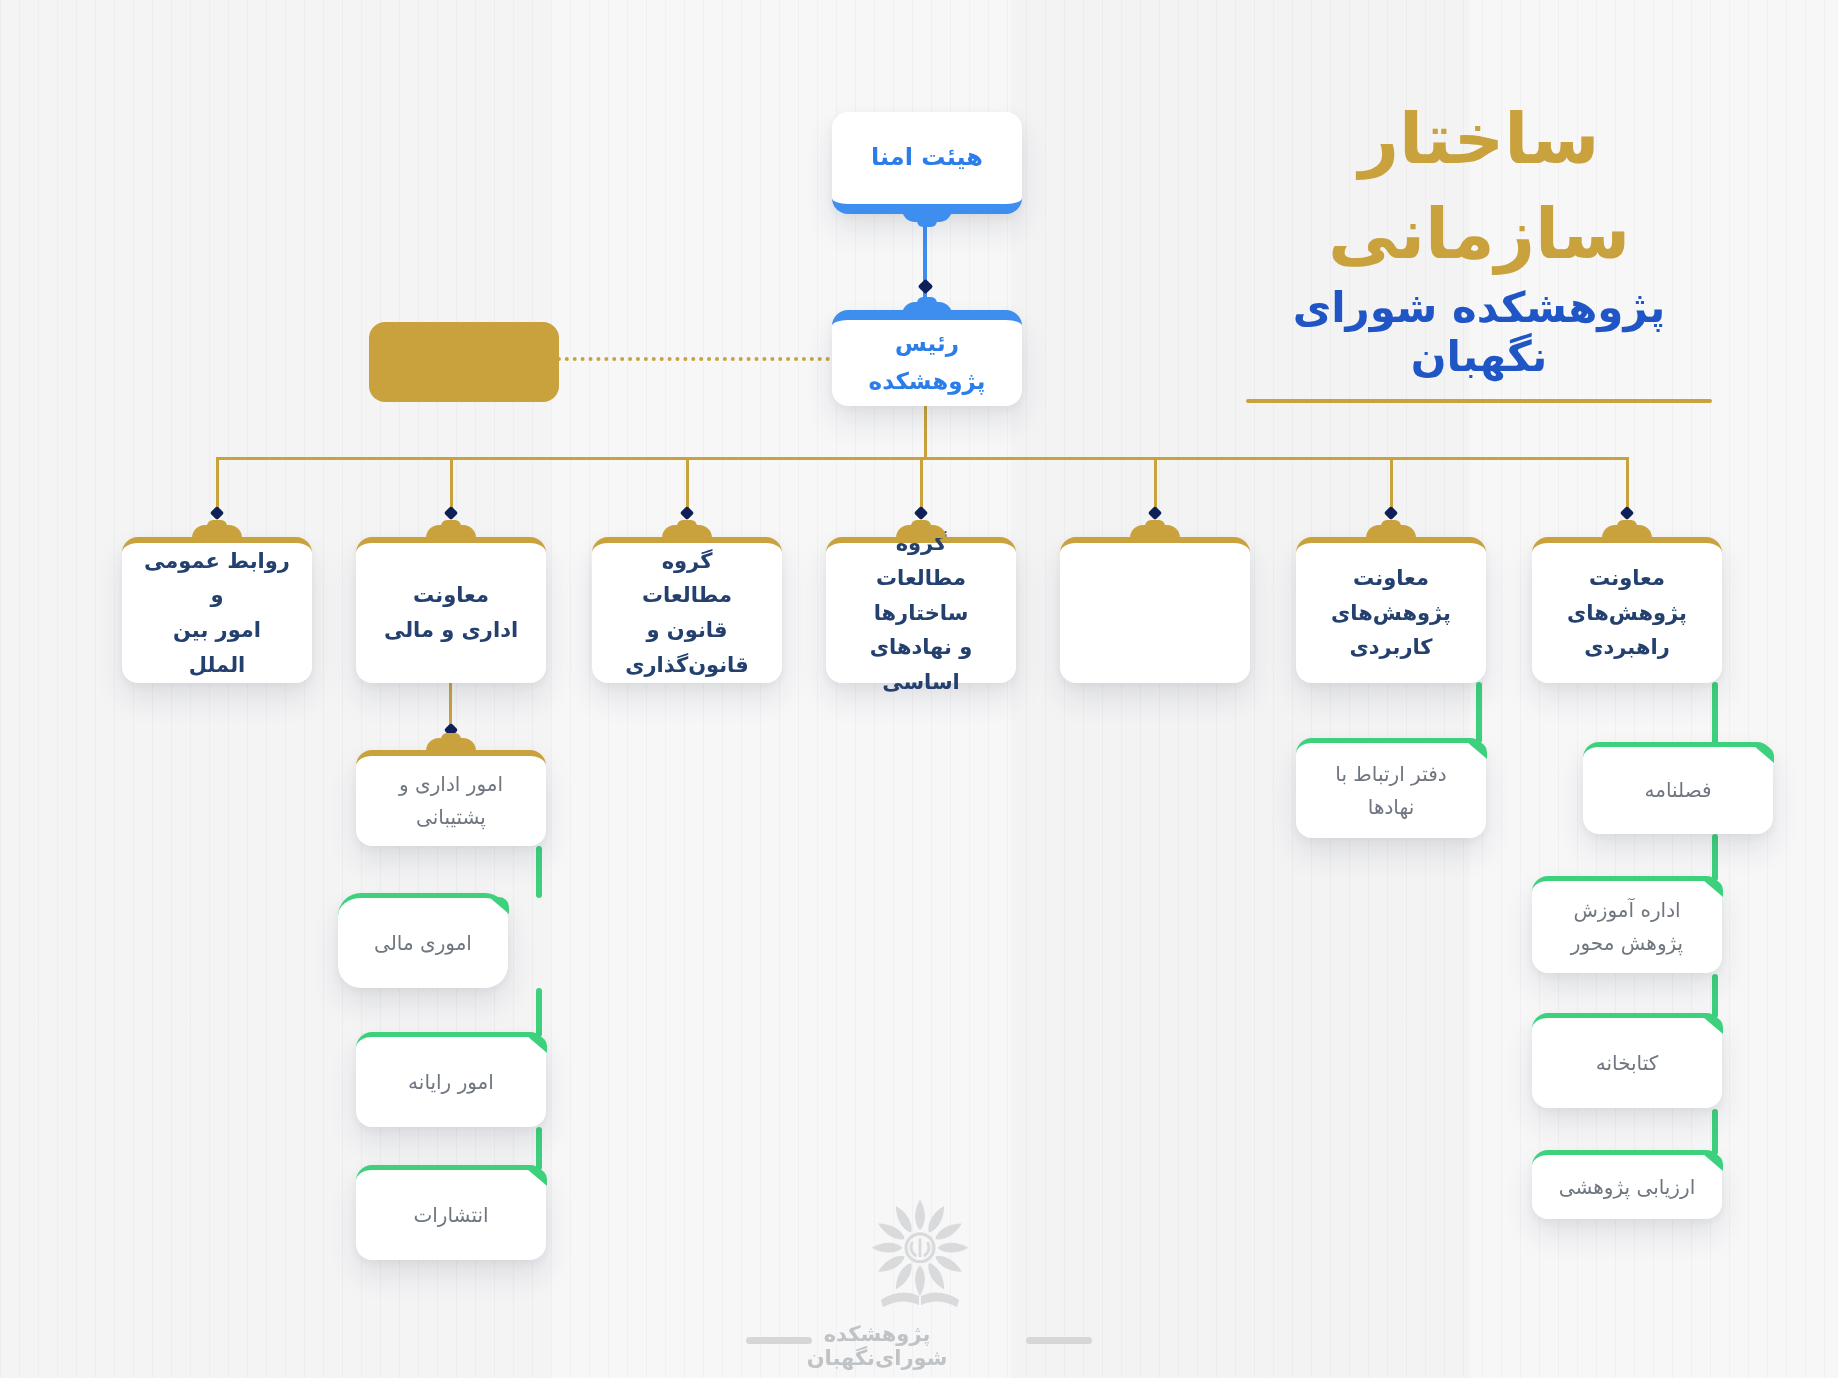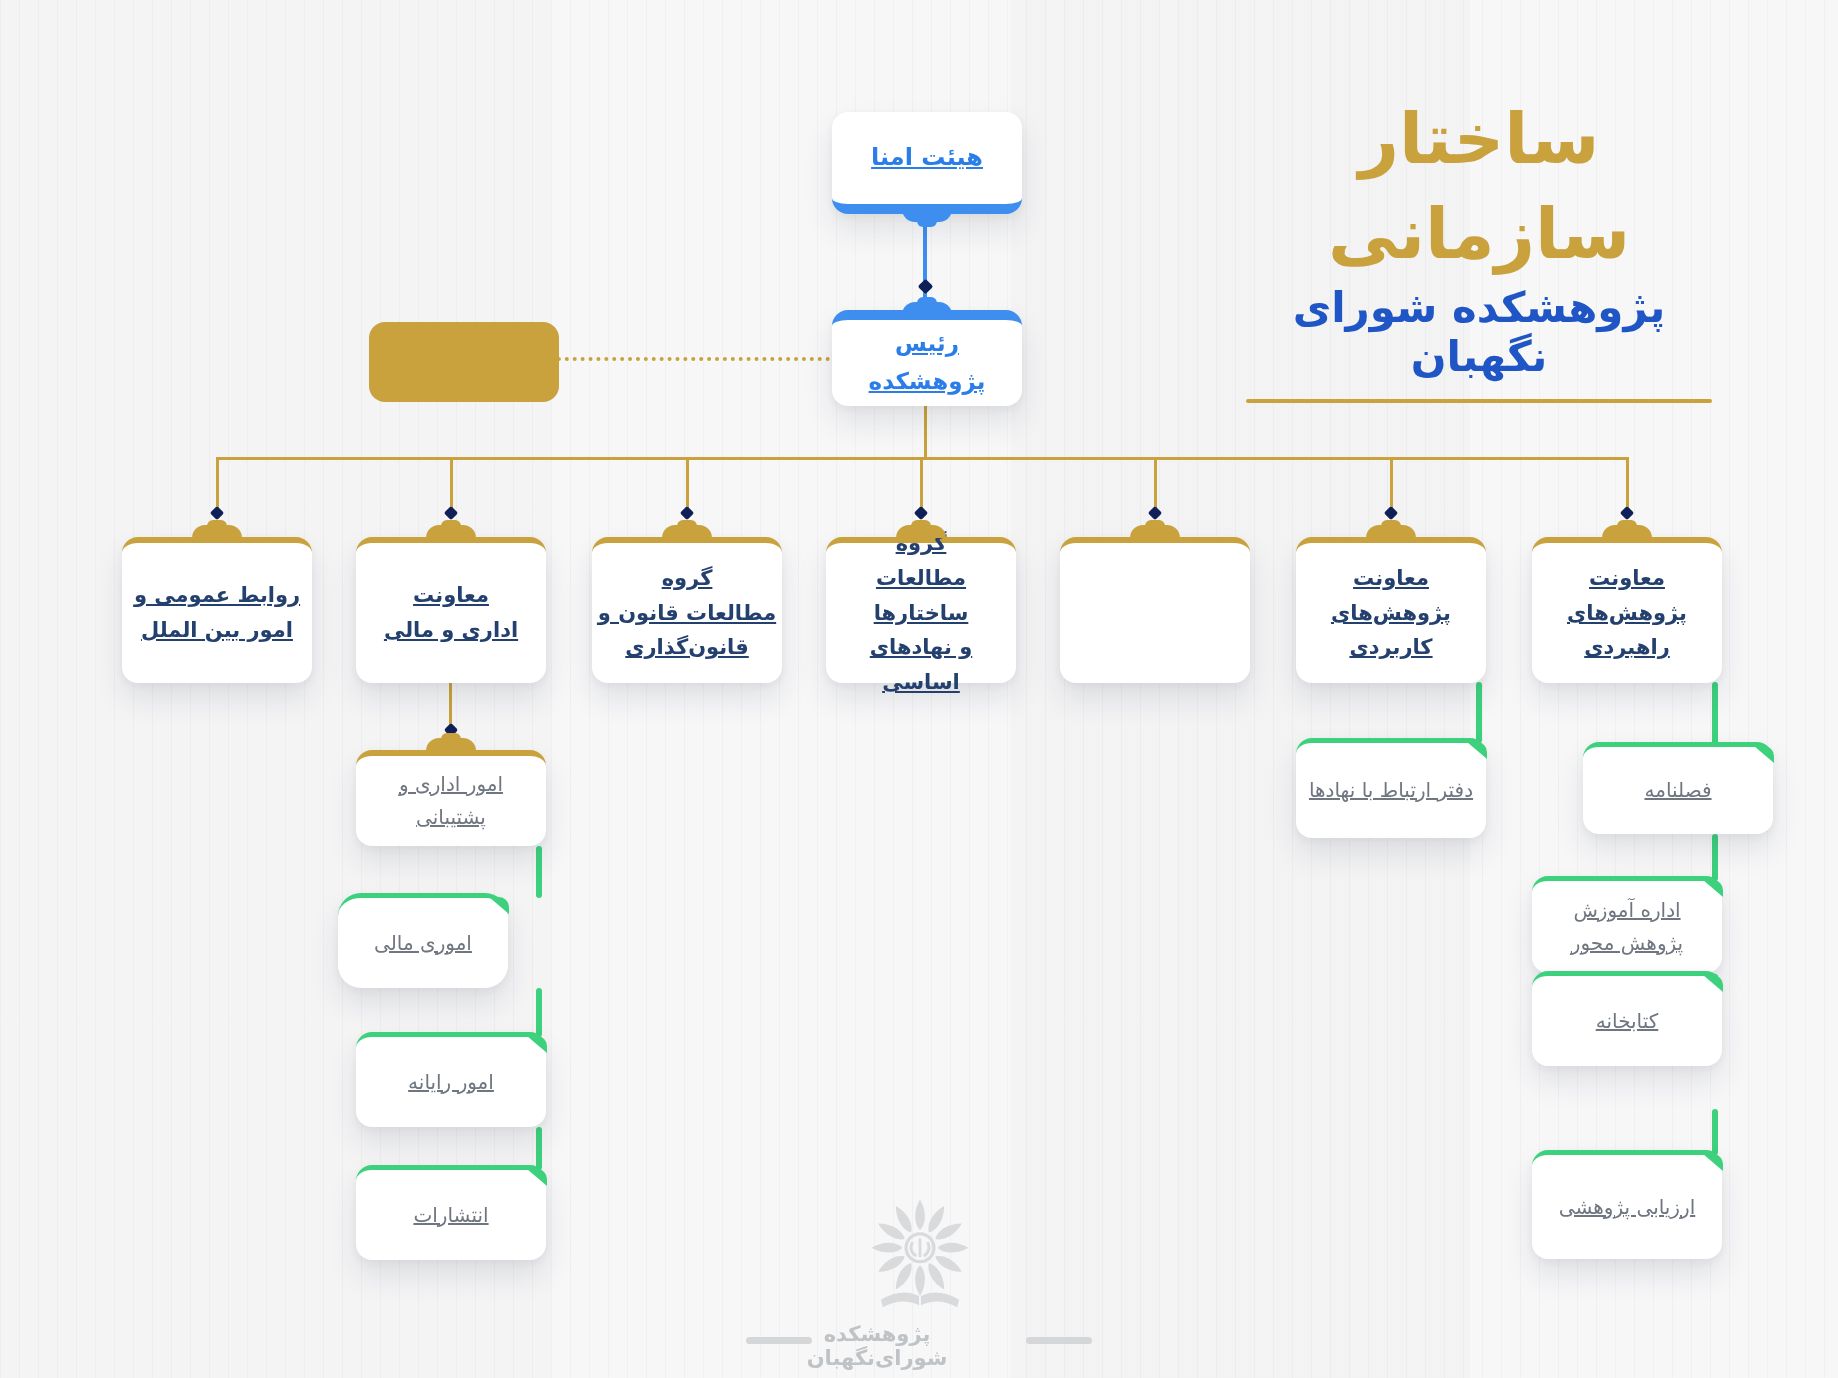--- a/index.html
+++ b/index.html
@@ -22,21 +22,21 @@
       linear-gradient(90deg, rgba(0,0,0,0.012) 0 30%, transparent 30% 55%, rgba(0,0,0,0.015) 55% 80%, transparent 80%),
       #f7f7f8;
     direction:ltr;
   }
   
   .node{
     position:absolute;background:#fff;border-radius:16px;
     box-shadow:0 16px 30px rgba(25,35,60,.10),0 3px 8px rgba(25,35,60,.05);
     display:flex;align-items:center;justify-content:center;
     text-align:center;direction:rtl;white-space:pre-line;
-    padding:6px 4px;box-sizing:border-box;line-height:1.65;text-decoration:underline;
+    padding:6px 20px;box-sizing:border-box;line-height:1.65;
   }
   .cap-gold{border-top:6px solid var(--gold);}
   .cap-green{border-top:5px solid var(--green);}
   .cap-green::before{
     content:'';position:absolute;top:-1px;right:-1px;width:20px;height:17px;
     background:var(--green);clip-path:polygon(100% 0,100% 100%,0 0);
     border-top-right-radius:10px;
   }
   .cap-blue-top{border-top:10px solid var(--blue);}
   .cap-blue-bottom{border-bottom:10px solid var(--blue);}
@@ -80,22 +80,22 @@
   .n-d0{left:122px;}  .n-d1{left:356px;} .n-d2{left:592px;} .n-d3{left:826px;}
   .n-d4{left:1060px;} .n-d5{left:1296px;} .n-d6{left:1532px;}
   .dept{top:537px;width:190px;height:146px;}
   .n-a0{left:356px;top:750px;width:190px;height:96px;}
   .n-a1{left:338px;top:893px;width:170px;height:95px;border-radius:23px;}
   .n-a2{left:356px;top:1032px;width:190px;height:95px;}
   .n-a3{left:356px;top:1165px;width:190px;height:95px;}
   .n-ap0{left:1296px;top:738px;width:190px;height:100px;}
   .n-s0{left:1583px;top:742px;width:190px;height:92px;}
   .n-s1{left:1532px;top:876px;width:190px;height:97px;}
-  .n-s2{left:1532px;top:971px;width:190px;height:95px;}
-  .n-s3{left:1532px;top:1150px;width:190px;height:109px;}
+  .n-s2{left:1532px;top:1013px;width:190px;height:95px;}
+  .n-s3{left:1532px;top:1150px;width:190px;height:69px;}
   
   .c-blue-v{left:923px;top:212px;width:4px;height:98px;}
   .c-blue-diamond{left:920px;top:281px;width:11px;height:11px;}
   .c-pres-down{left:924px;top:404px;width:3px;height:55px;}
   .c-rail{left:216px;top:457px;width:1413px;height:3px;}
   .drop{top:459px;width:3px;height:50px;}
   .dr0{left:216px;}.dr1{left:450px;}.dr2{left:686px;}.dr3{left:920px;}
   .dr4{left:1154px;}.dr5{left:1390px;}.dr6{left:1626px;}
   .dd{top:508px;}
   .dd0{left:212px;}.dd1{left:446px;}.dd2{left:682px;}.dd3{left:916px;}

